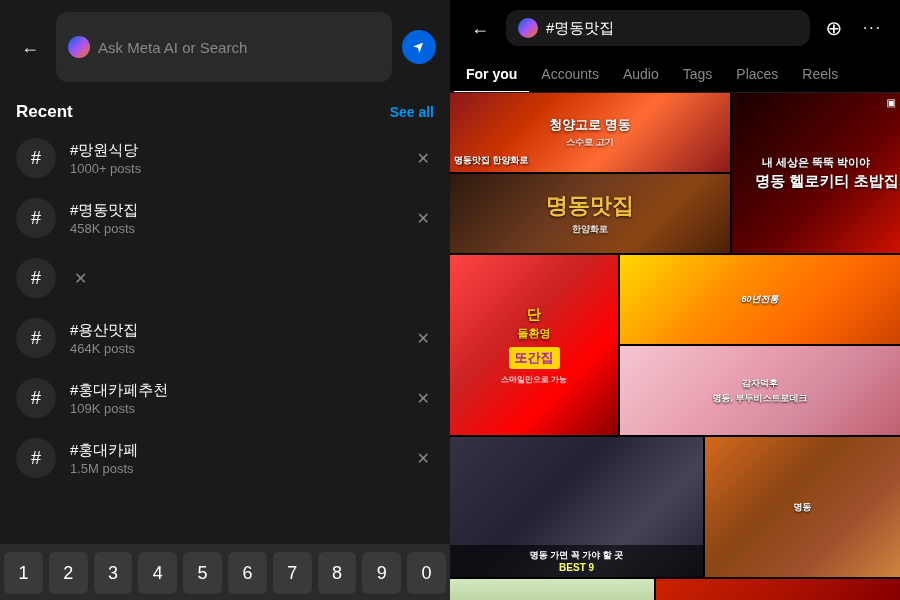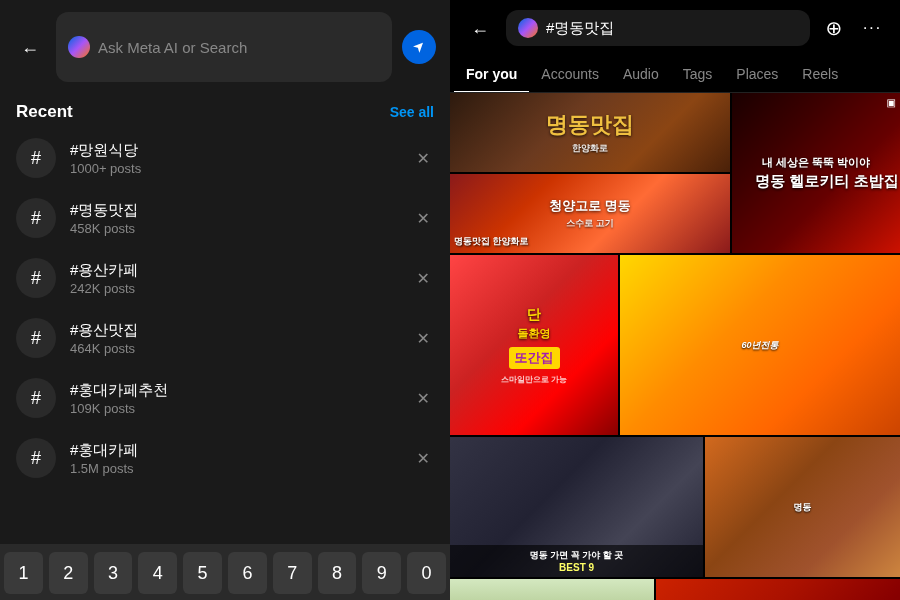--- a/index.html
+++ b/index.html
@@ -411,24 +411,20 @@
       <div class="hash-icon-circle">#</div>
       <div class="hashtag-info">
         <div class="hashtag-name">#명동맛집</div>
         <div class="hashtag-posts">458K posts</div>
       </div>
       <div class="remove-btn">✕</div>
     </div>
 
     <div class="hashtag-item">
       <div class="hash-icon-circle">#</div>
-      <div class="hashtag-info">
-        <div class="hashtag-name">#용산카페</div>
-        <div class="hashtag-posts">242K posts</div>
-      </div>
       <div class="remove-btn">✕</div>
     </div>
 
     <div class="hashtag-item">
       <div class="hash-icon-circle">#</div>
       <div class="hashtag-info">
         <div class="hashtag-name">#용산맛집</div>
         <div class="hashtag-posts">464K posts</div>
       </div>
       <div class="remove-btn">✕</div>
@@ -528,38 +524,38 @@
     <div class="tab">
       <span>Reels</span>
     </div>
   </div>
 
   <div class="image-grid">
 
     <div style="display:flex; gap:2px; height:160px;">
 
       <div style="display:flex; flex-direction:column; flex:2; gap:2px;">
+
+        <div class="grid-cell food-1" style="flex:1;">
+          <div class="cell-content">
+            <div class="cell-decoration">
+              <div class="korean-big">청양고로 명동</div>
+              <div class="korean-small">스수로 고기</div>
+            </div>
+          </div>
+          <div class="overlay-text">명동맛집 한양화로</div>
+        </div>
 
         <div class="grid-cell food-2" style="flex:1;">
           <div class="cell-content">
             <div class="cell-decoration">
               <div class="korean-big" style="font-size:22px;color:#f0c040;">명동맛집</div>
               <div class="korean-small">한양화로</div>
             </div>
           </div>
-        </div>
-
-        <div class="grid-cell food-1" style="flex:1;">
-          <div class="cell-content">
-            <div class="cell-decoration">
-              <div class="korean-big">청양고로 명동</div>
-              <div class="korean-small">스수로 고기</div>
-            </div>
-          </div>
-          <div class="overlay-text">명동맛집 한양화로</div>
         </div>
       </div>
 
       <div class="grid-cell food-9" style="flex:1.2;">
         <div class="cell-content">
           <div class="cell-decoration">
             <div class="korean-big" style="font-size:11px; color:#fff; text-shadow:0 1px 3px #000;">내 세상은 뚝뚝 박이야</div>
             <div class="korean-big" style="font-size:15px; color:#fff; text-shadow:0 1px 3px #000;margin-left:22px;">명동 헬로키티 초밥집</div>
           </div>
         </div>
@@ -583,20 +579,28 @@
       <div style="display:flex; flex-direction:column; flex:2; gap:2px;">
 
         <div class="grid-cell food-7" style="flex:1;">
           <div class="cell-content">
             <div class="cell-decoration">
               <div style="font-size:9px;color:#fff;font-weight:700;text-shadow:0 1px 2px #000; text-align:center;font-style:italic;">60년전통</div>
             </div>
           </div>
         </div>
 
+        <div class="grid-cell" style="flex:1; background: linear-gradient(135deg, #f5c6d0 0%, #e8a0b0 40%, #d4879a 70%, #c06070 100%);">
+          <div class="cell-content">
+            <div class="cell-decoration">
+              <div style="font-size:9px;color:#fff;font-weight:700;text-shadow:0 1px 2px #000;">감자덕후</div>
+              <div style="font-size:9px;color:#fff;font-weight:700;text-shadow:0 1px 2px #000;">명동, 부두비스트로데크</div>
+            </div>
+          </div>
+        </div>
       </div>
     </div>
 
     <div style="display:flex; gap:2px; height:140px; margin-top:2px;">
 
       <div class="grid-cell food-6" style="flex:1.3; position:relative; overflow:hidden;">
         <div style="position:absolute;inset:0;background:linear-gradient(135deg, #334 0%, #223 40%, #445 70%, #223 100%);"></div>
         <div style="position:absolute;bottom:0;left:0;right:0;background:rgba(0,0,0,0.6);padding:4px;">
           <div style="color:#fff;font-size:9px;font-weight:700;text-align:center;">명동 가면 꼭 가야 할 곳</div>
           <div style="color:#ff6;font-size:10px;font-weight:800;text-align:center;">BEST 9</div>

